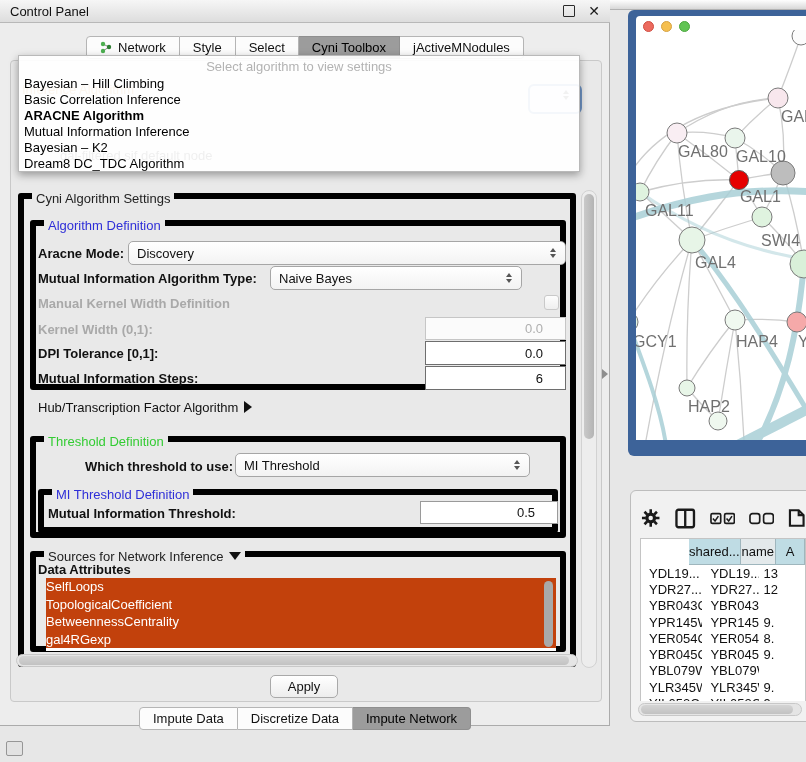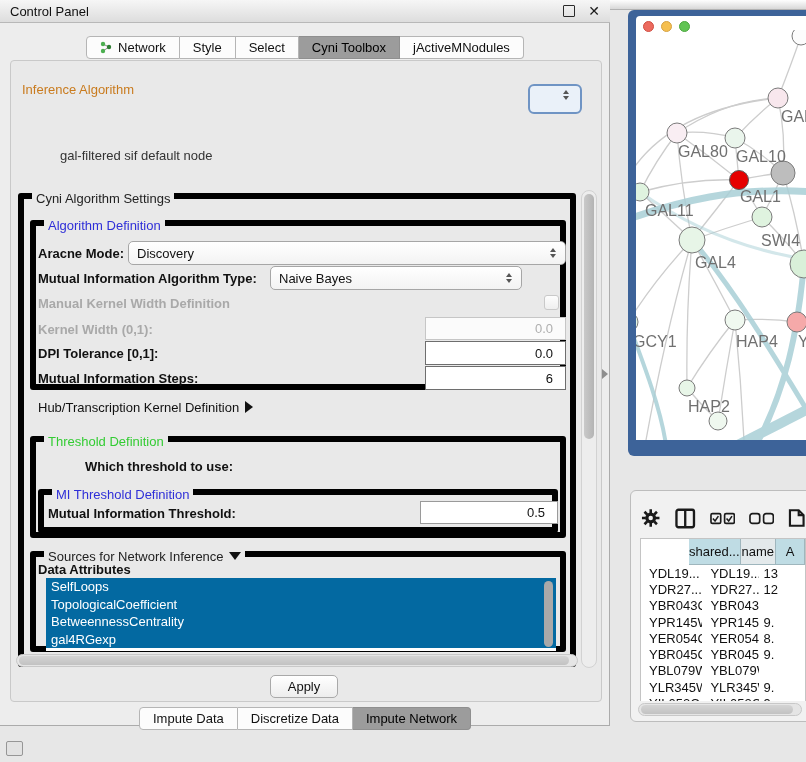--- a/index.html
+++ b/index.html
@@ -40,42 +40,42 @@
   .legend{position:absolute;top:-8px;left:8px;background:#E9E9E9;padding:0 4px;font-size:13px;line-height:15px;white-space:nowrap;}
 
   
   .combo{background:linear-gradient(#FFFFFF,#F3F3F3);border:1px solid #A6A6A6;border-radius:5px;box-sizing:border-box;display:flex;align-items:center;padding-left:8px;font-size:13px;color:#111;}
   .combo .cspace{flex:1;}
   .spinner{width:16px;display:flex;flex-direction:column;align-items:center;justify-content:center;gap:2px;margin-right:4px;}
   .spin-up{width:0;height:0;border-left:3.5px solid transparent;border-right:3.5px solid transparent;border-bottom:4.5px solid #555;}
   .spin-down{width:0;height:0;border-left:3.5px solid transparent;border-right:3.5px solid transparent;border-top:4.5px solid #555;}
 
   
-  .field{background:#fff;border:1px solid #6E6E6E;box-sizing:border-box;display:flex;align-items:center;justify-content:flex-end;padding-right:12px;font-size:13px;color:#111;}
+  .field{background:#fff;border:1px solid #6E6E6E;box-sizing:border-box;display:flex;align-items:center;justify-content:flex-end;padding-right:22px;font-size:13px;color:#111;}
   .field.soft{border:1px solid #9A9A9A;}
   .field.disabled{border:1px solid #C6C6C6;background:#FBFBFB;color:#AFAFAF;}
   .lbl{font-size:13px;color:#111;white-space:nowrap;}
   .lbl.b{font-weight:700;}
   .lbl.disabled{color:#A9A9A9;font-weight:700;}
 
   .checkbox{width:15px;height:15px;border:1px solid #C9C9C9;border-radius:3px;background:linear-gradient(#FDFDFD,#EFEFEF);box-sizing:border-box;}
 
   .tri-right{display:inline-block;width:0;height:0;border-top:6px solid transparent;border-bottom:6px solid transparent;border-left:8px solid #111;margin-left:6px;vertical-align:-1px;}
   .tri-down{display:inline-block;width:0;height:0;border-left:6px solid transparent;border-right:6px solid transparent;border-top:8px solid #111;margin-left:5px;vertical-align:1px;}
 
   
   .popup{left:18px;top:55px;width:562px;height:117px;background:rgba(255,255,255,0.92);border:1px solid #B9B9B9;box-shadow:0 3px 8px rgba(0,0,0,0.35);box-sizing:border-box;z-index:30;}
   .popup-header{text-align:center;color:#B3B3B3;font-size:13px;padding-top:3px;height:17px;}
   .popup-item{font-size:13px;color:#000;padding-left:5px;height:16px;line-height:16px;}
   .popup-item.selected{font-weight:700;}
   .ghost{position:absolute;z-index:25;font-size:13px;}
 
   
   .attr-list{background:#fff;overflow:hidden;}
-  .attr-item{background:#0369a1;color:#fff;font-size:13px;height:17.5px;line-height:17.5px;padding-left:5px;}
+  .attr-item{background:#c2410c;color:#fff;font-size:13px;height:17.5px;line-height:17.5px;}
 
   
   .vtrack{background:#EDEDED;border:1px solid #D2D2D2;border-radius:8px;box-sizing:border-box;}
   .vthumb{background:linear-gradient(90deg,#C9C9C9,#B4B4B4);border-radius:7px;}
   .htrack{background:#E5E5E5;border:1px solid #C8C8C8;border-radius:7px;box-sizing:border-box;}
   .hthumb{background:linear-gradient(#D4D4D4,#C2C2C2);border-radius:6px;position:absolute;top:1px;bottom:1px;left:2px;right:8px;}
 
   .apply-btn{left:270px;top:675px;width:68px;height:23px;background:linear-gradient(#FFFFFF,#EDEDED);border:1px solid #A9A9A9;border-radius:5px;display:flex;align-items:center;justify-content:center;font-size:13px;color:#111;box-sizing:border-box;}
 
   .cp-bottom-tabs{left:0;top:707px;width:610px;height:23px;}
@@ -157,20 +157,29 @@
 
   <div class="abs ghost" style="left:22px;top:82px;color:#C97B1E;">Inference Algorithm</div>
   <div class="abs ghost" style="left:60px;top:148px;color:#333;">gal-filtered sif default node</div>
   <div class="abs" style="left:528px;top:84px;width:50px;height:26px;border:2px solid #6F94C4;border-radius:6px;background:#EAF1F9;z-index:26;">
     <div class="spinner" style="position:absolute;right:2px;top:4px;">
         <span class="spin-up"></span>
         <span class="spin-down"></span>
       </div>
   </div>
 
+  <div class="abs popup">
+    <div class="popup-header">Select algorithm to view settings</div>
+    <div class="popup-item">Bayesian – Hill Climbing</div>
+    <div class="popup-item">Basic Correlation Inference</div>
+    <div class="popup-item selected">ARACNE Algorithm</div>
+    <div class="popup-item">Mutual Information Inference</div>
+    <div class="popup-item">Bayesian – K2</div>
+    <div class="popup-item">Dream8 DC_TDC Algorithm</div>
+  </div>
 
   <div class="abs group" style="left:18px;top:193px;width:558px;height:474px;">
     <span class="legend" style="color:#222;">Cyni Algorithm Settings</span>
   </div>
 
   <div class="abs group" style="left:30px;top:220px;width:536px;height:170px;">
     <span class="legend" style="color:#2F2FD8;">Algorithm Definition</span>
   </div>
 
   <div class="abs lbl b" style="left:38px;top:246px;">Aracne Mode:</div>
@@ -205,27 +214,35 @@
   <div class="abs field" style="left:425px;top:341px;width:141px;height:24px;">
     <span>0.0</span>
   </div>
 
   <div class="abs lbl b" style="left:38px;top:371px;">Mutual Information Steps:</div>
   <div class="abs field" style="left:425px;top:366px;width:141px;height:24px;">
     <span>6</span>
   </div>
 
   <div class="abs lbl" style="left:38px;top:400px;">
-    <span>Hub/Transcription Kernel Definition</span><span class="tri-right"></span>
+    <span>Hub/Transcription Factor Algorithm</span><span class="tri-right"></span>
   </div>
 
   <div class="abs group" style="left:30px;top:436px;width:536px;height:102px;">
     <span class="legend" style="color:#33CC33;">Threshold Definition</span>
   </div>
   <div class="abs lbl b" style="left:85px;top:459px;">Which threshold to use:</div>
+  <div class="abs combo" style="left:235px;top:453px;width:295px;height:24px;">
+    <span>MI Threshold</span>
+    <span class="cspace"></span>
+    <span class="spinner">
+        <span class="spin-up"></span>
+        <span class="spin-down"></span>
+      </span>
+  </div>
 
   <div class="abs group" style="left:38px;top:489px;width:520px;height:44px;">
     <span class="legend" style="color:#2F2FD8;">MI Threshold Definition</span>
   </div>
   <div class="abs lbl b" style="left:48px;top:506px;">Mutual Information Threshold:</div>
   <div class="abs field soft" style="left:420px;top:501px;width:138px;height:23px;">
     <span>0.5</span>
   </div>
 
   <div class="abs group" style="left:30px;top:551px;width:536px;height:101px;">

